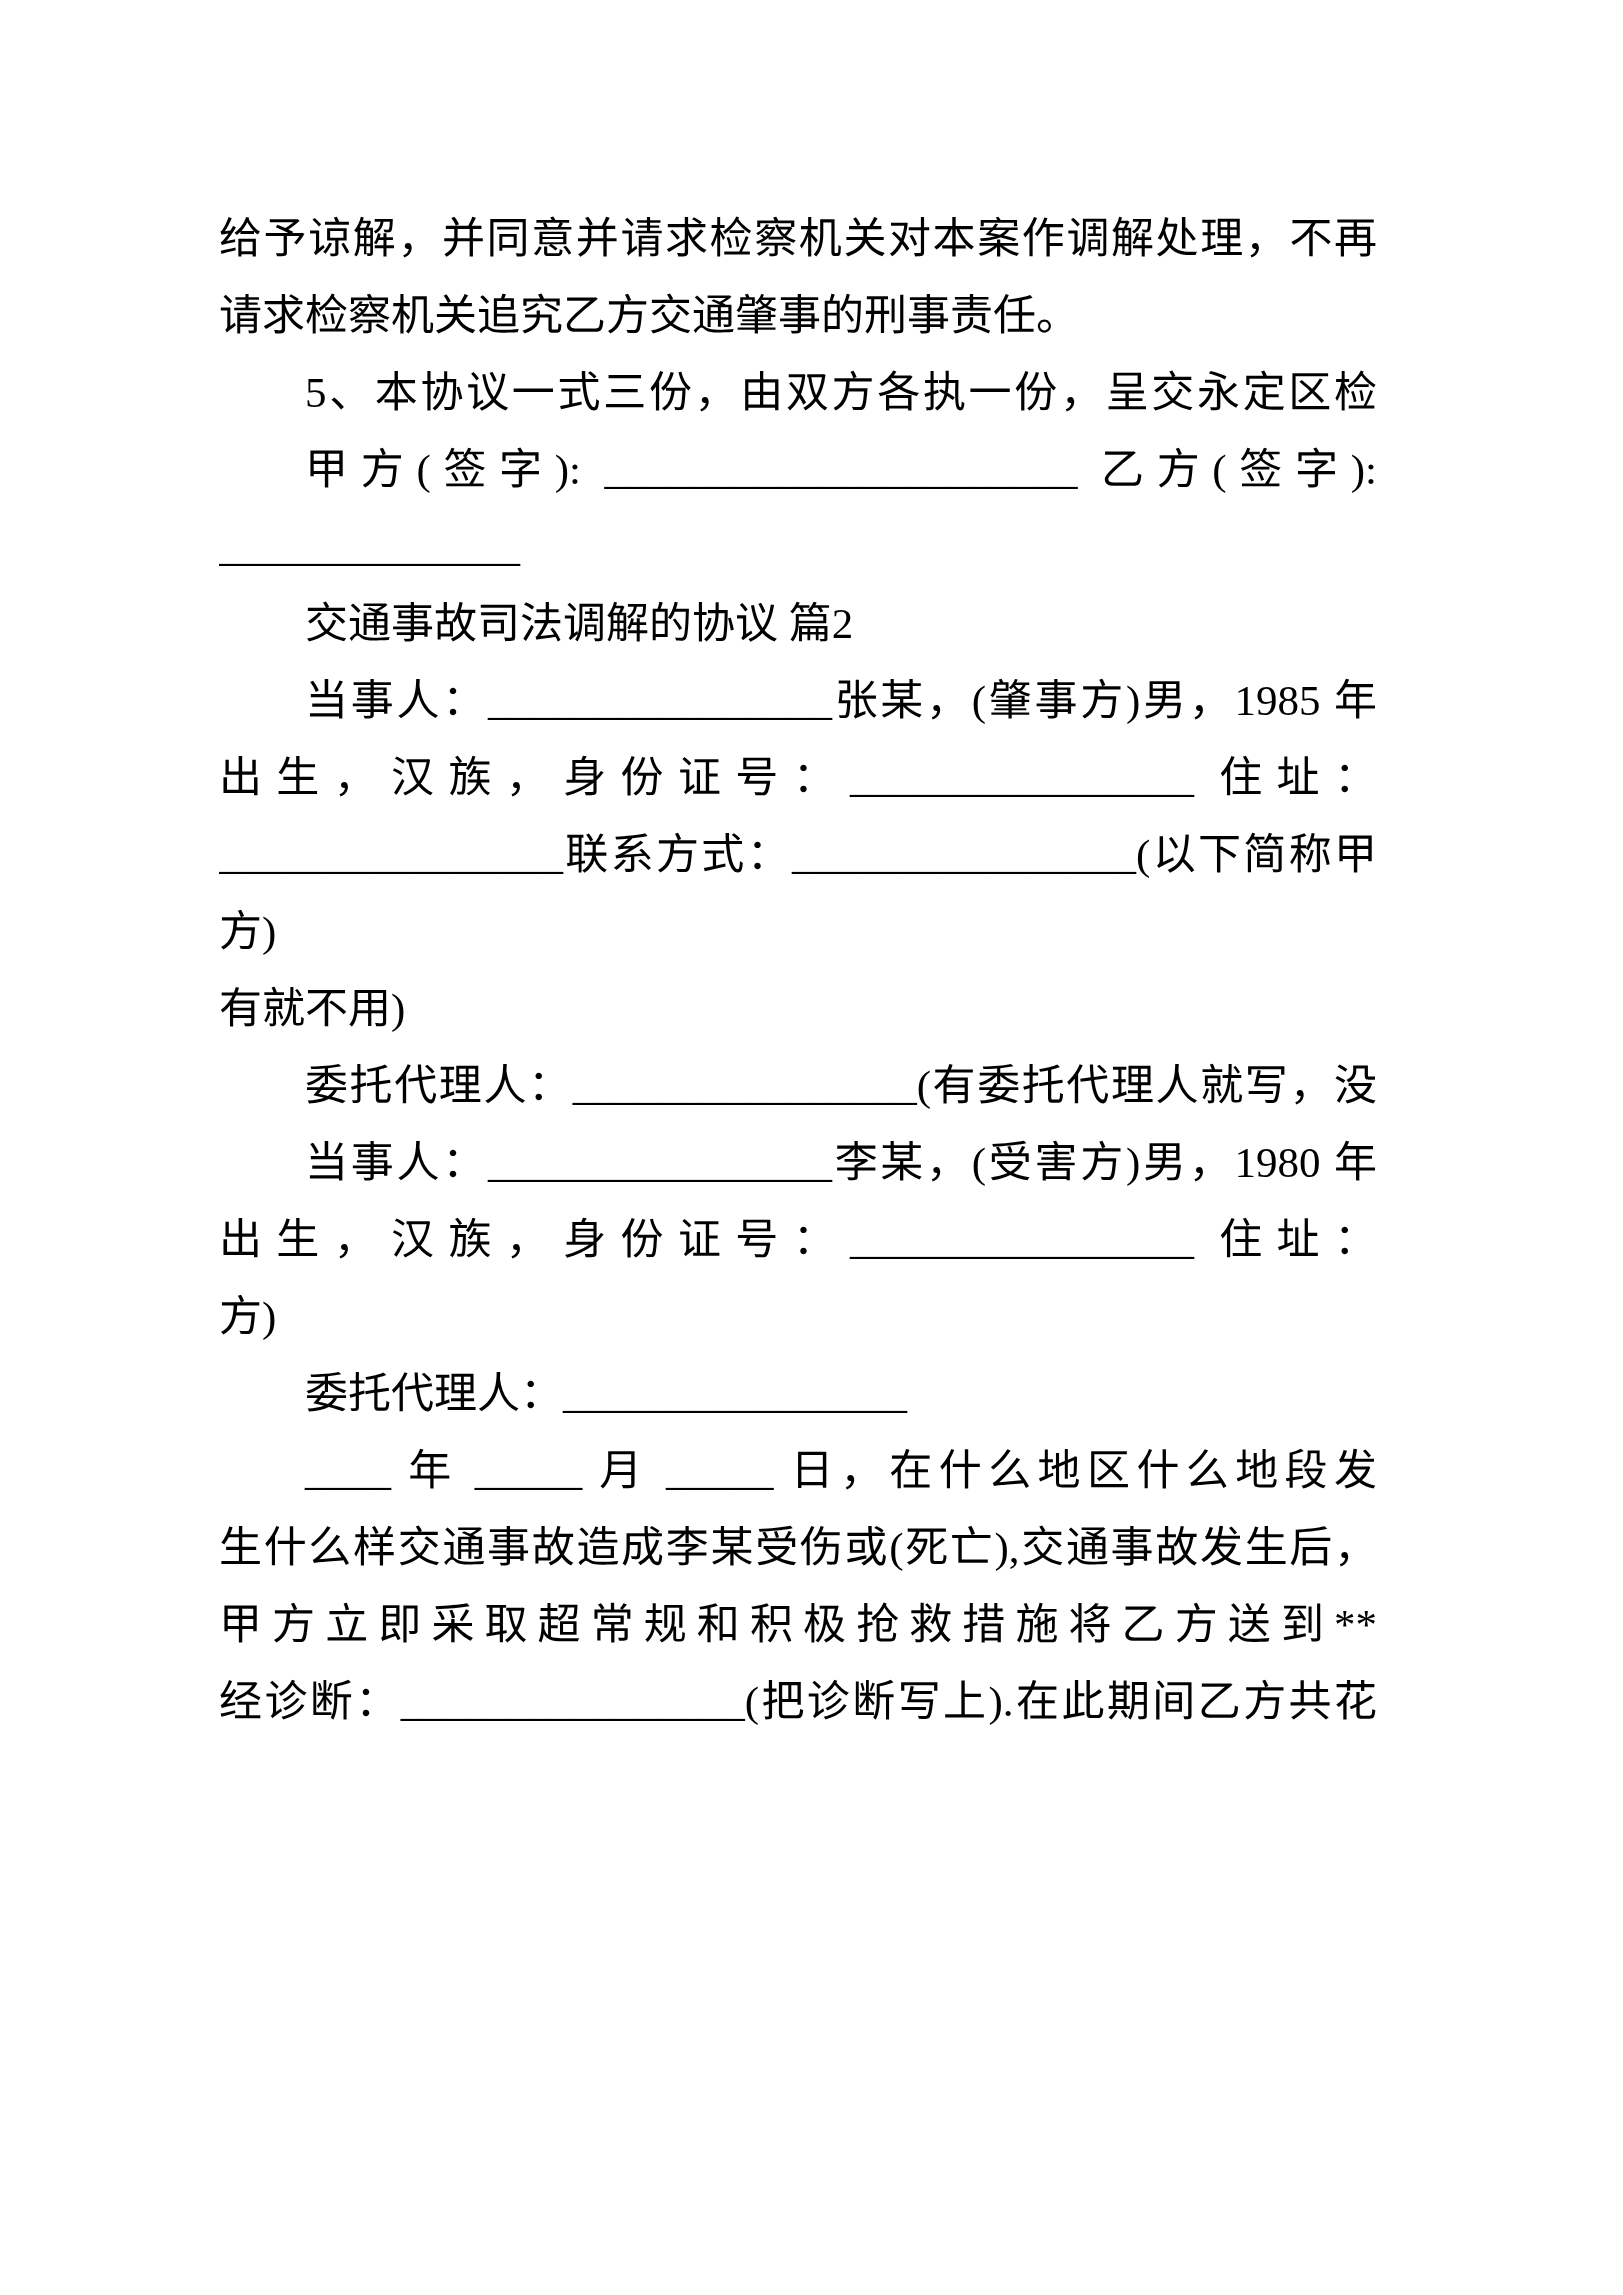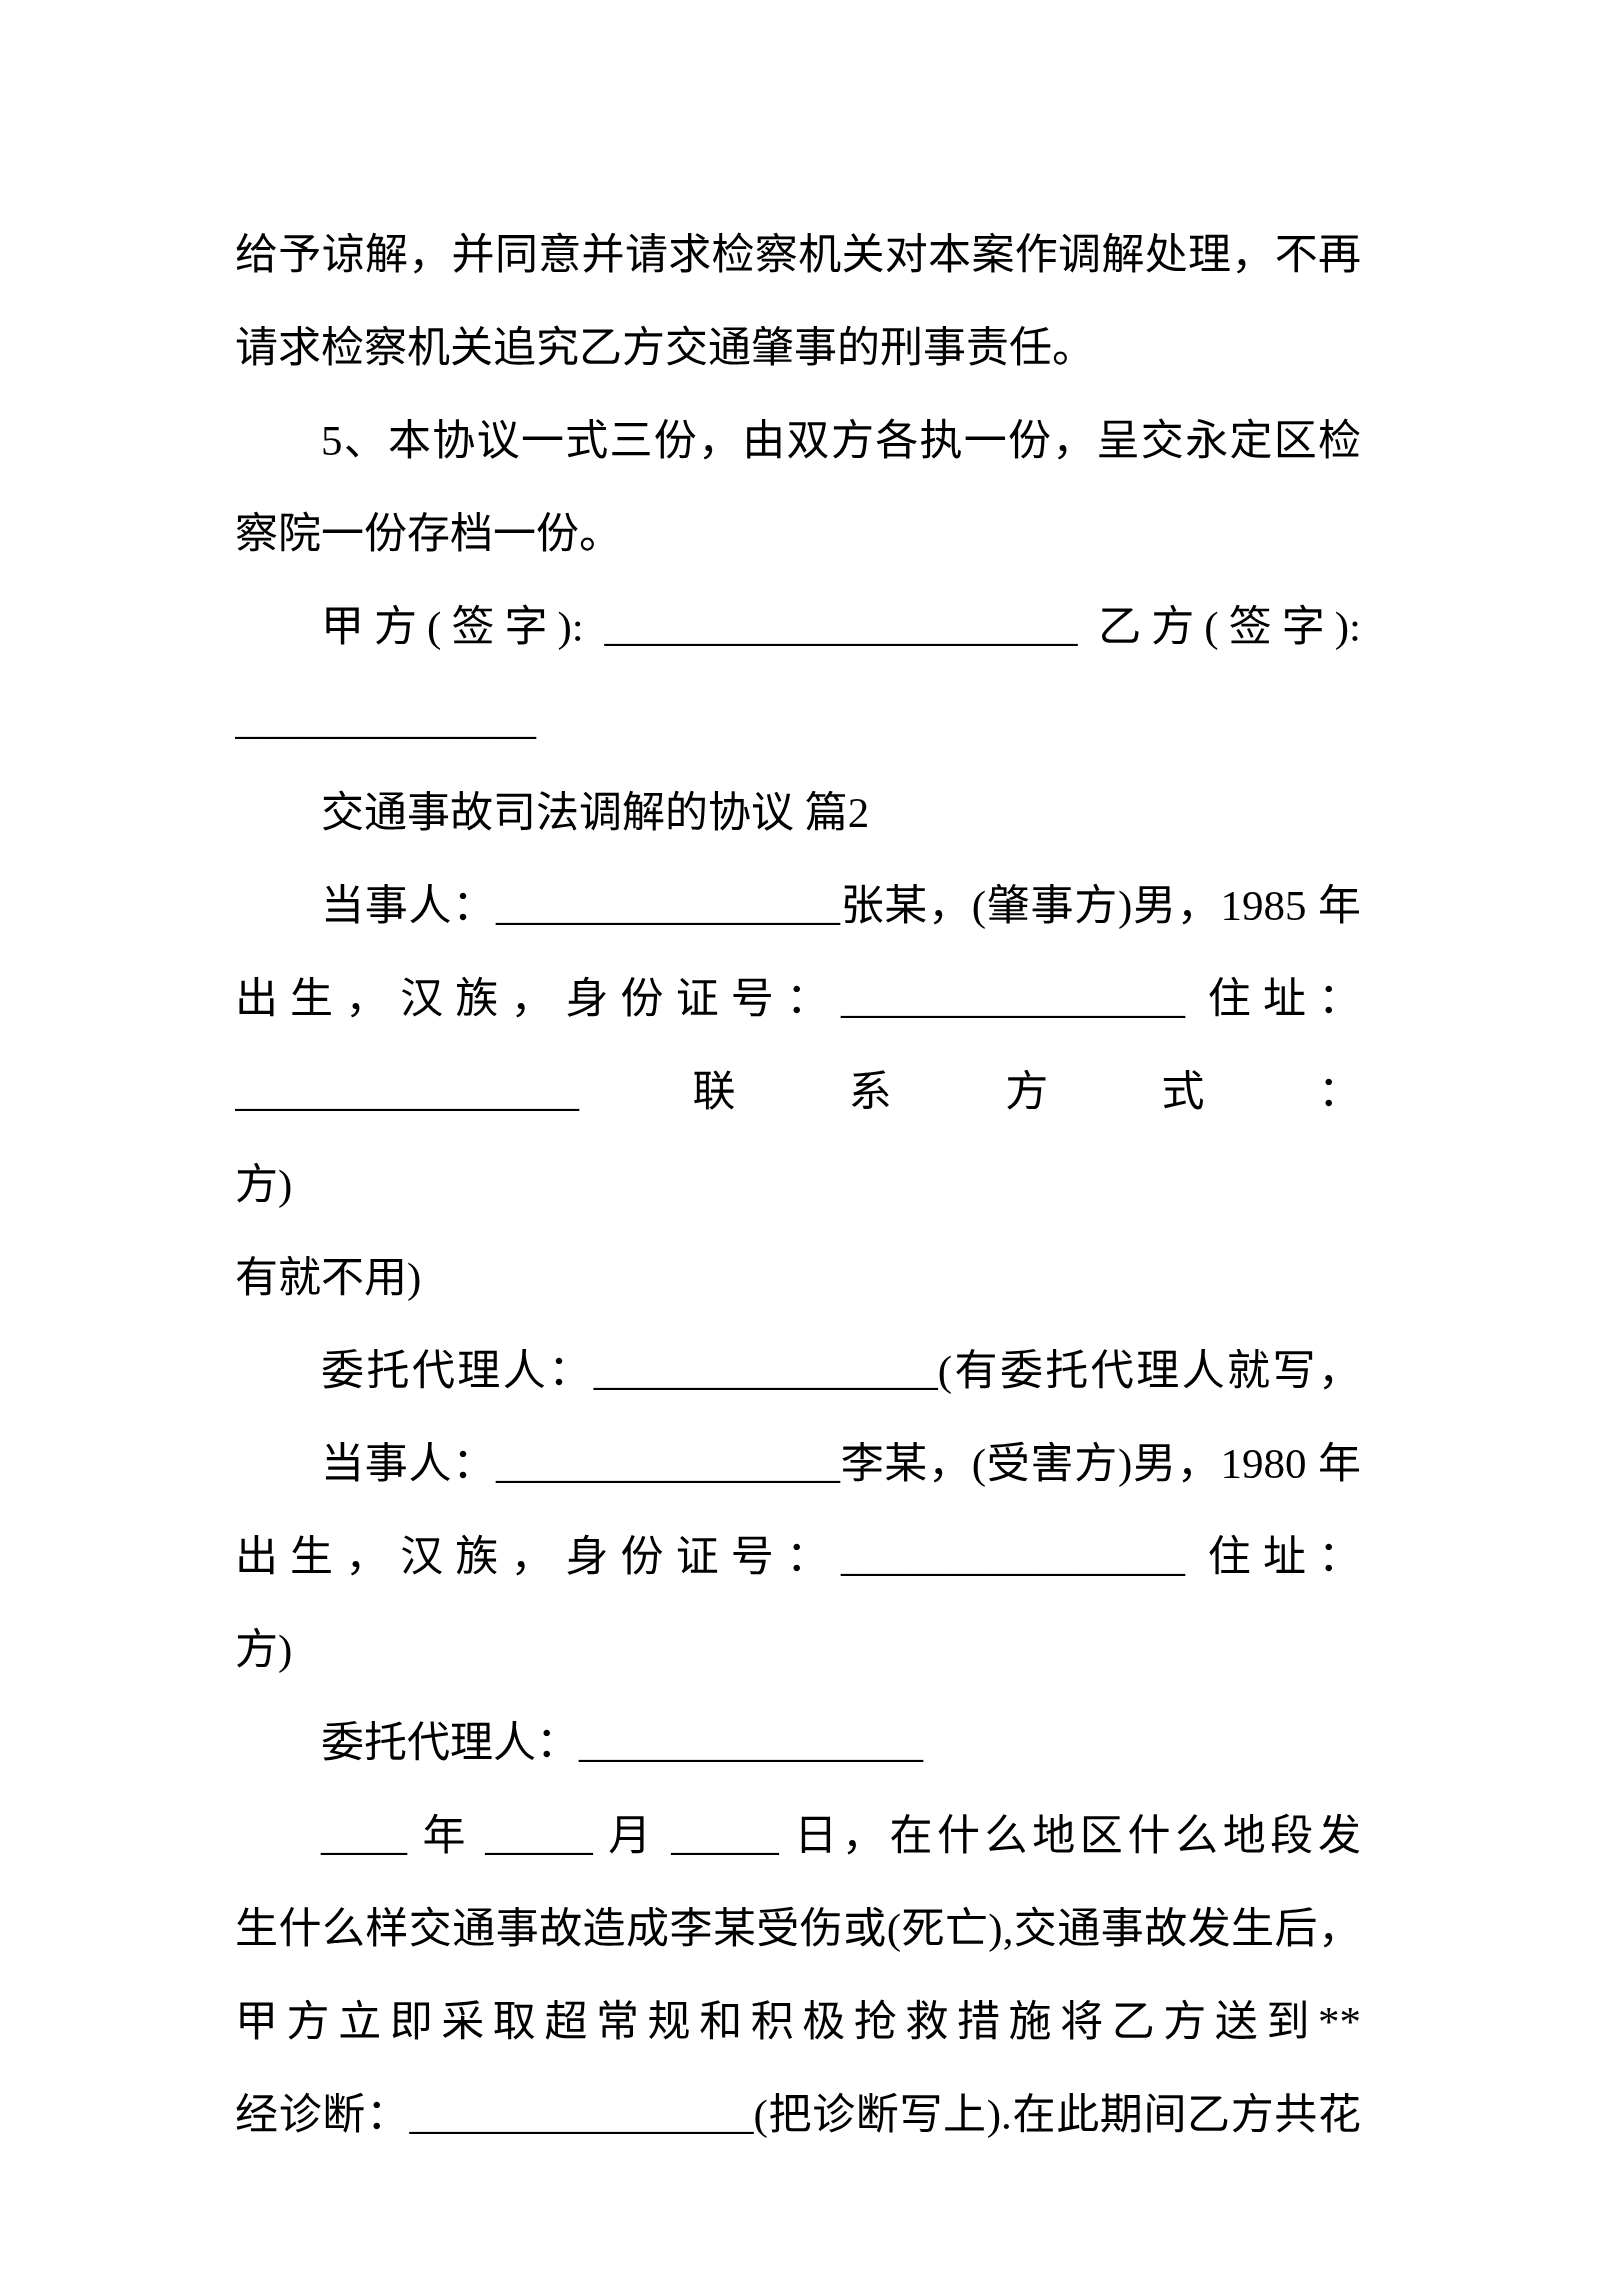--- a/index.html
+++ b/index.html
@@ -19,21 +19,21 @@
     background: #ffffff;
     padding: 200px 246px 0 219px;
     font-family: "Liberation Serif", "DejaVu Serif", serif;
     font-size: 43px;
     color: #000000;
   }
   .content {
     width: 1158px;
   }
   .line {
-    margin: 16px;
+    margin: 0;
     padding: 0;
     line-height: 77px;
     height: 77px;
     white-space: pre-wrap;
     text-align: justify;
     text-align-last: left;
     word-break: keep-all;
     overflow: hidden;
   }
   .line.indent {
@@ -44,21 +44,20 @@
   }
 </style>
 </head>
 <body>
 
 <div class="page">
   <div class="content" id="doc-content">
       <p class="line stretch">给予谅解，并同意并请求检察机关对本案作调解处理，不再</p>
       <p class="line">请求检察机关追究乙方交通肇事的刑事责任。</p>
       <p class="line indent stretch">5、本协议一式三份，由双方各执一份，呈交永定区检</p>
-      <p class="line">察院一份存档一份。</p>
       <p class="line indent stretch">甲方(签字): ______________________ 乙方(签字):</p>
       <p class="line">______________</p>
       <p class="line indent">交通事故司法调解的协议 篇2</p>
       <p class="line indent stretch">当事人：________________张某，(肇事方)男，1985 年</p>
       <p class="line stretch">出生，汉族，身份证号：________________ 住址：</p>
       <p class="line stretch">________________联系方式：________________(以下简称甲</p>
       <p class="line">方)</p>
       <p class="line">有就不用)</p>
       <p class="line indent stretch">委托代理人：________________(有委托代理人就写，没</p>
       <p class="line indent stretch">当事人：________________李某，(受害方)男，1980 年</p>

